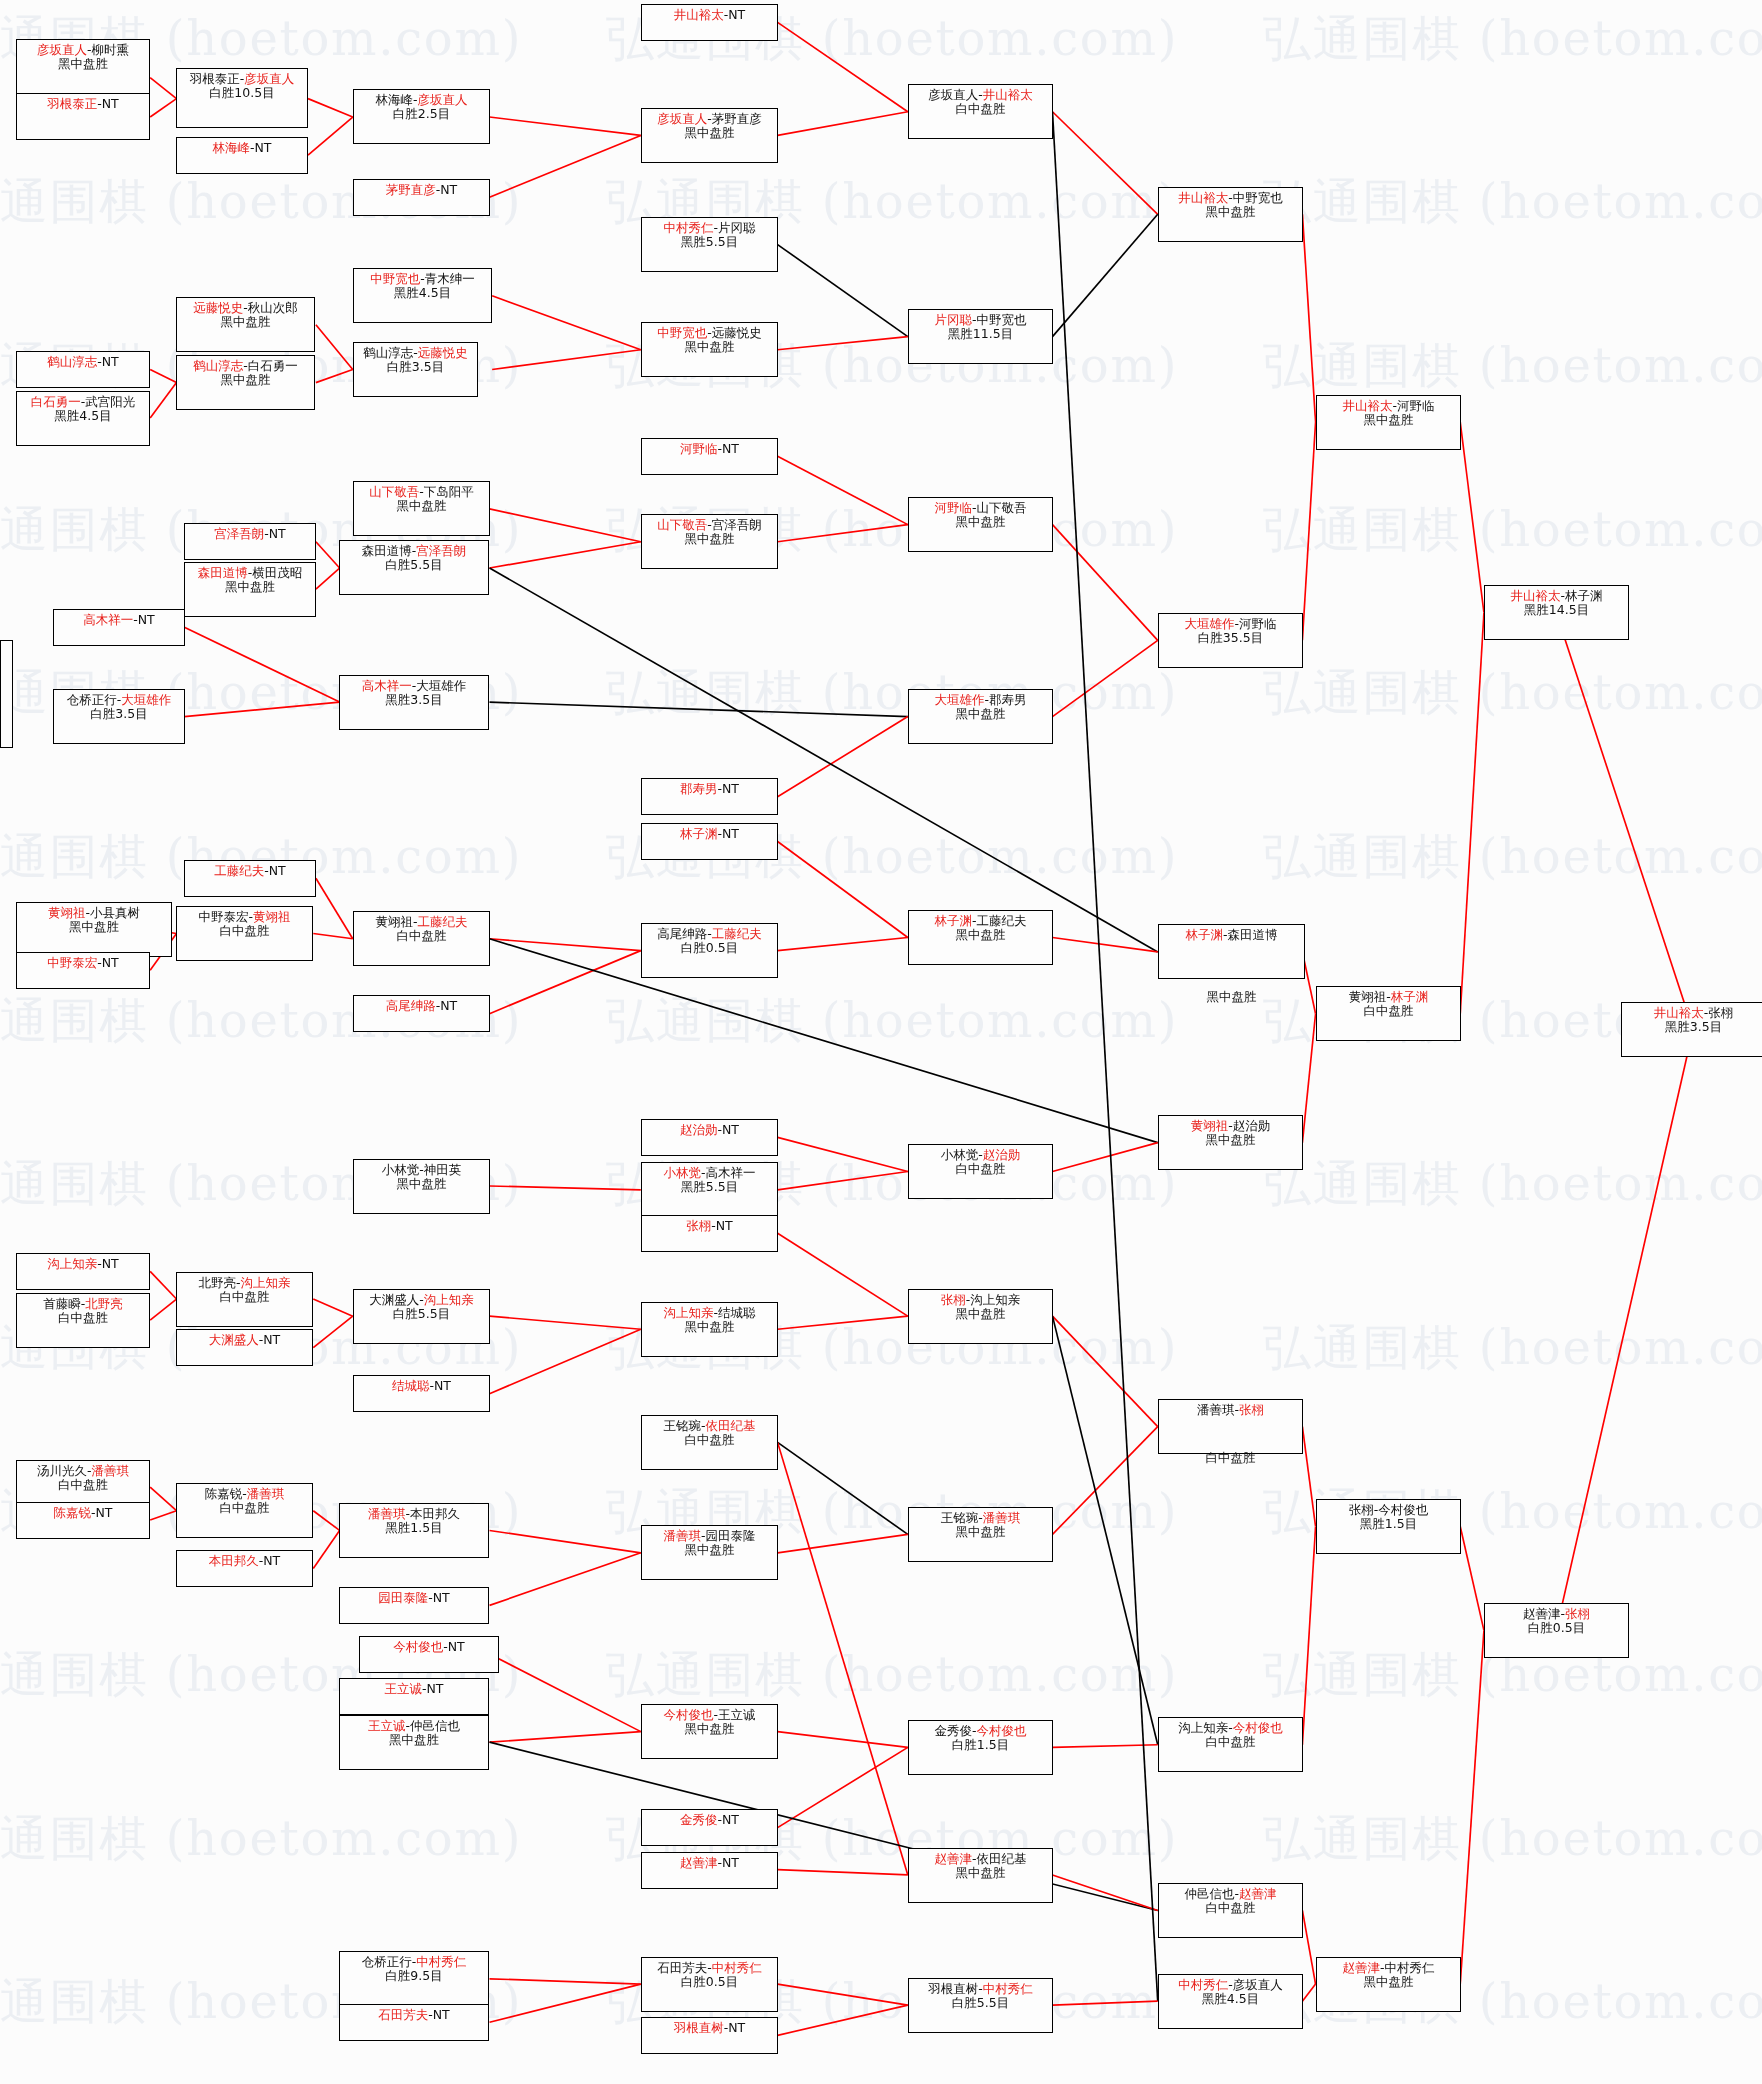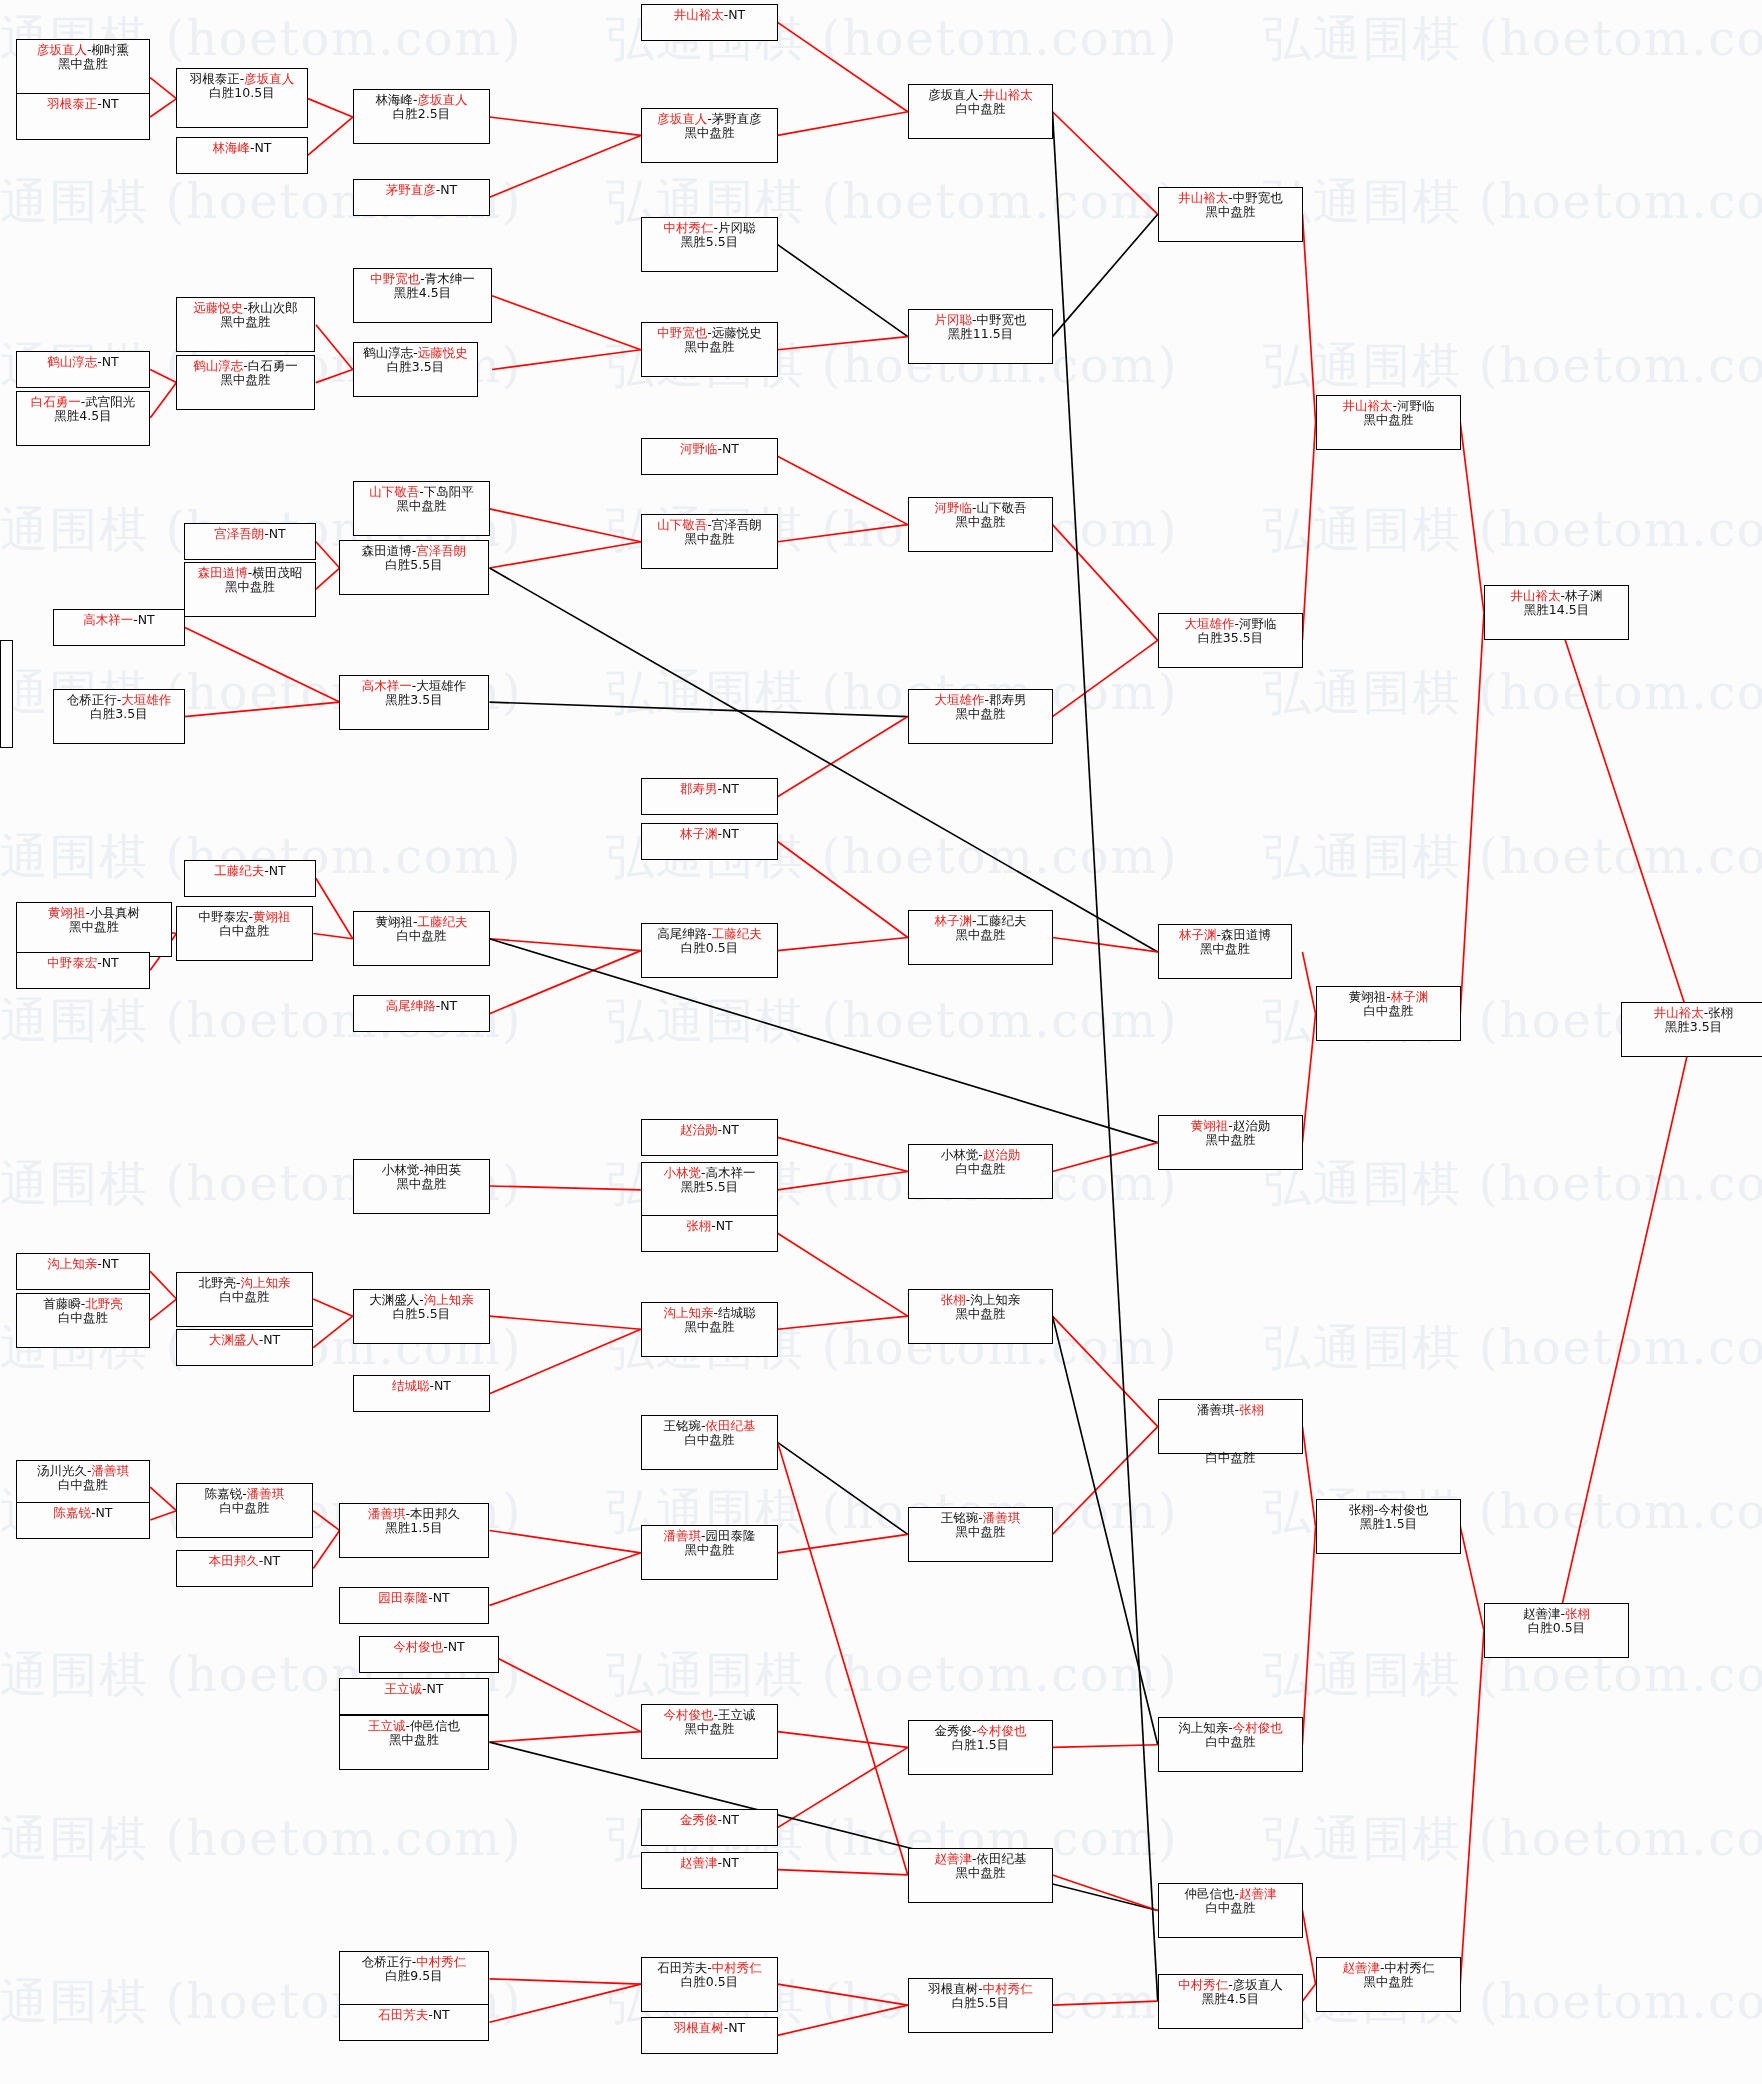--- a/index.html
+++ b/index.html
@@ -310,21 +310,21 @@
         <div class="ln res">黑中盘胜</div>
       </div>
       <div class="node" style="left: 908px; top: 910px; width: 145px; height: 55px;">
         <div class="ln"><span class="w">林子渊</span><span class="sep">-</span><span class="l">工藤纪夫</span></div>
         <div class="ln res">黑中盘胜</div>
       </div>
       <div class="node" style="left: 1158px; top: 613px; width: 145px; height: 55px;">
         <div class="ln"><span class="w">大垣雄作</span><span class="sep">-</span><span class="l">河野临</span></div>
         <div class="ln res">白胜35.5目</div>
       </div>
-      <div class="node" style="left: 1158px; top: 924px; width: 134px; height: 55px;">
+      <div class="node" style="left: 1158px; top: 924px; width: 147px; height: 55px; gap: 48px;">
         <div class="ln"><span class="w">林子渊</span><span class="sep">-</span><span class="l">森田道博</span></div>
         <div class="ln res">黑中盘胜</div>
       </div>
       <div class="node" style="left: 1158px; top: 1115px; width: 145px; height: 55px;">
         <div class="ln"><span class="w">黄翊祖</span><span class="sep">-</span><span class="l">赵治勋</span></div>
         <div class="ln res">黑中盘胜</div>
       </div>
       <div class="node" style="left: 1316px; top: 395px; width: 145px; height: 55px;">
         <div class="ln"><span class="w">井山裕太</span><span class="sep">-</span><span class="l">河野临</span></div>
         <div class="ln res">黑中盘胜</div>

